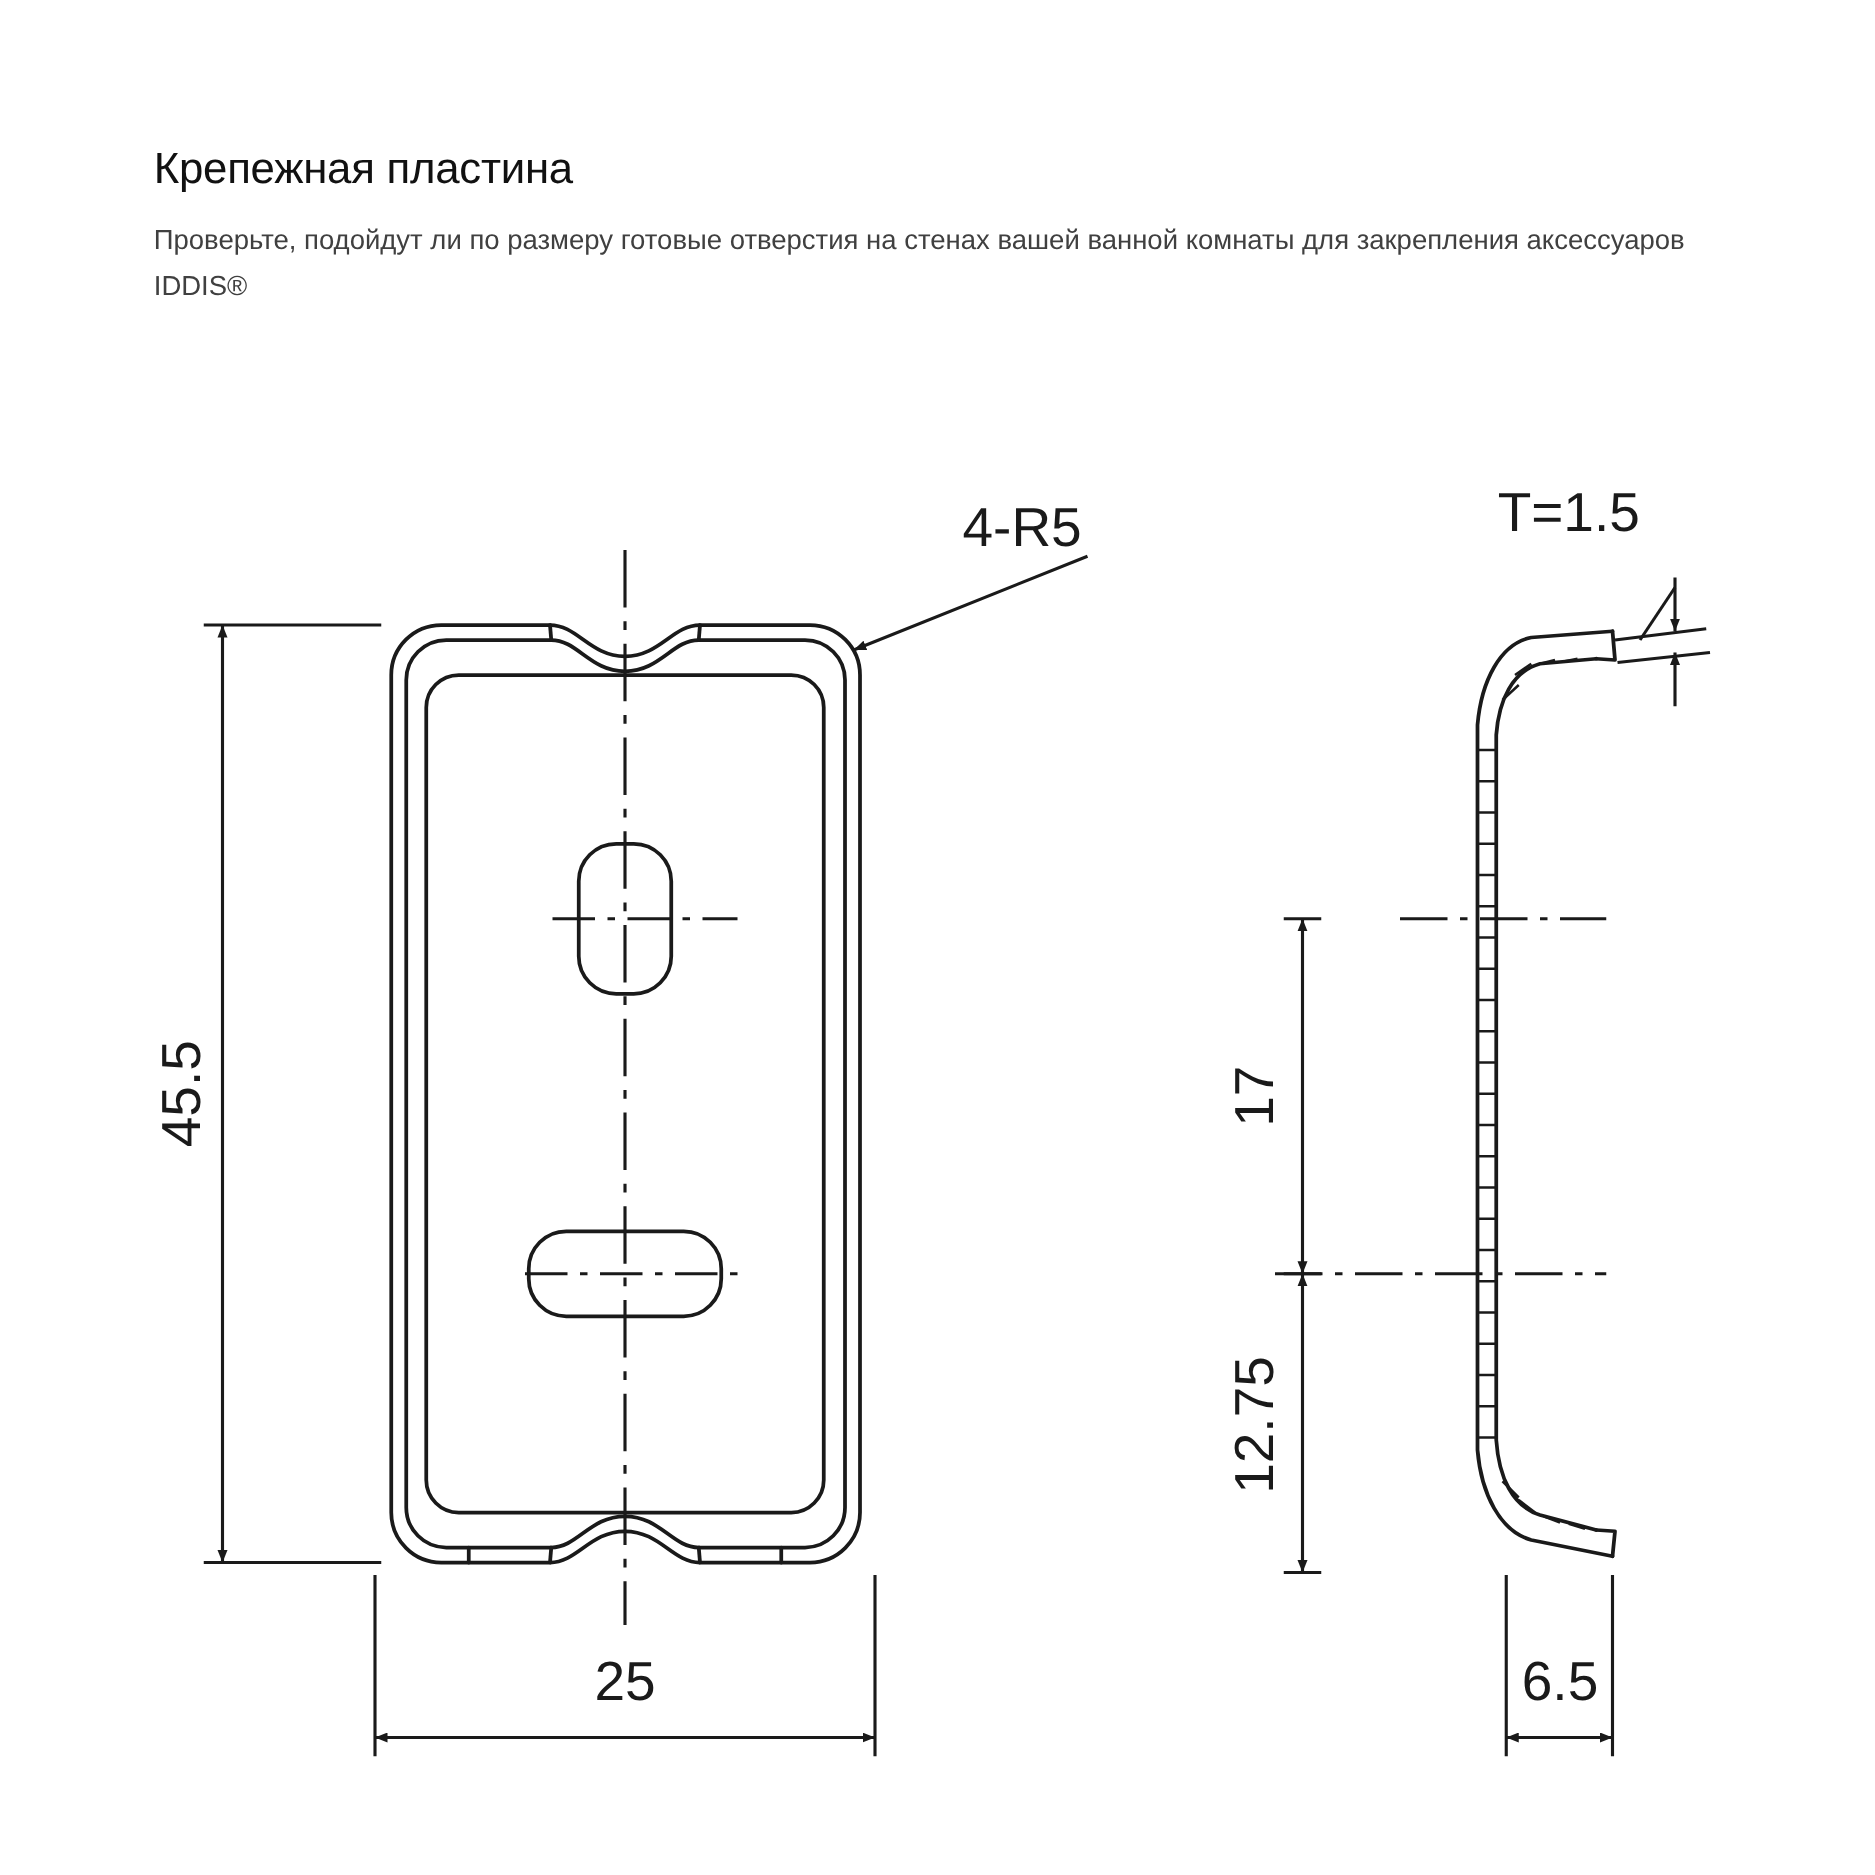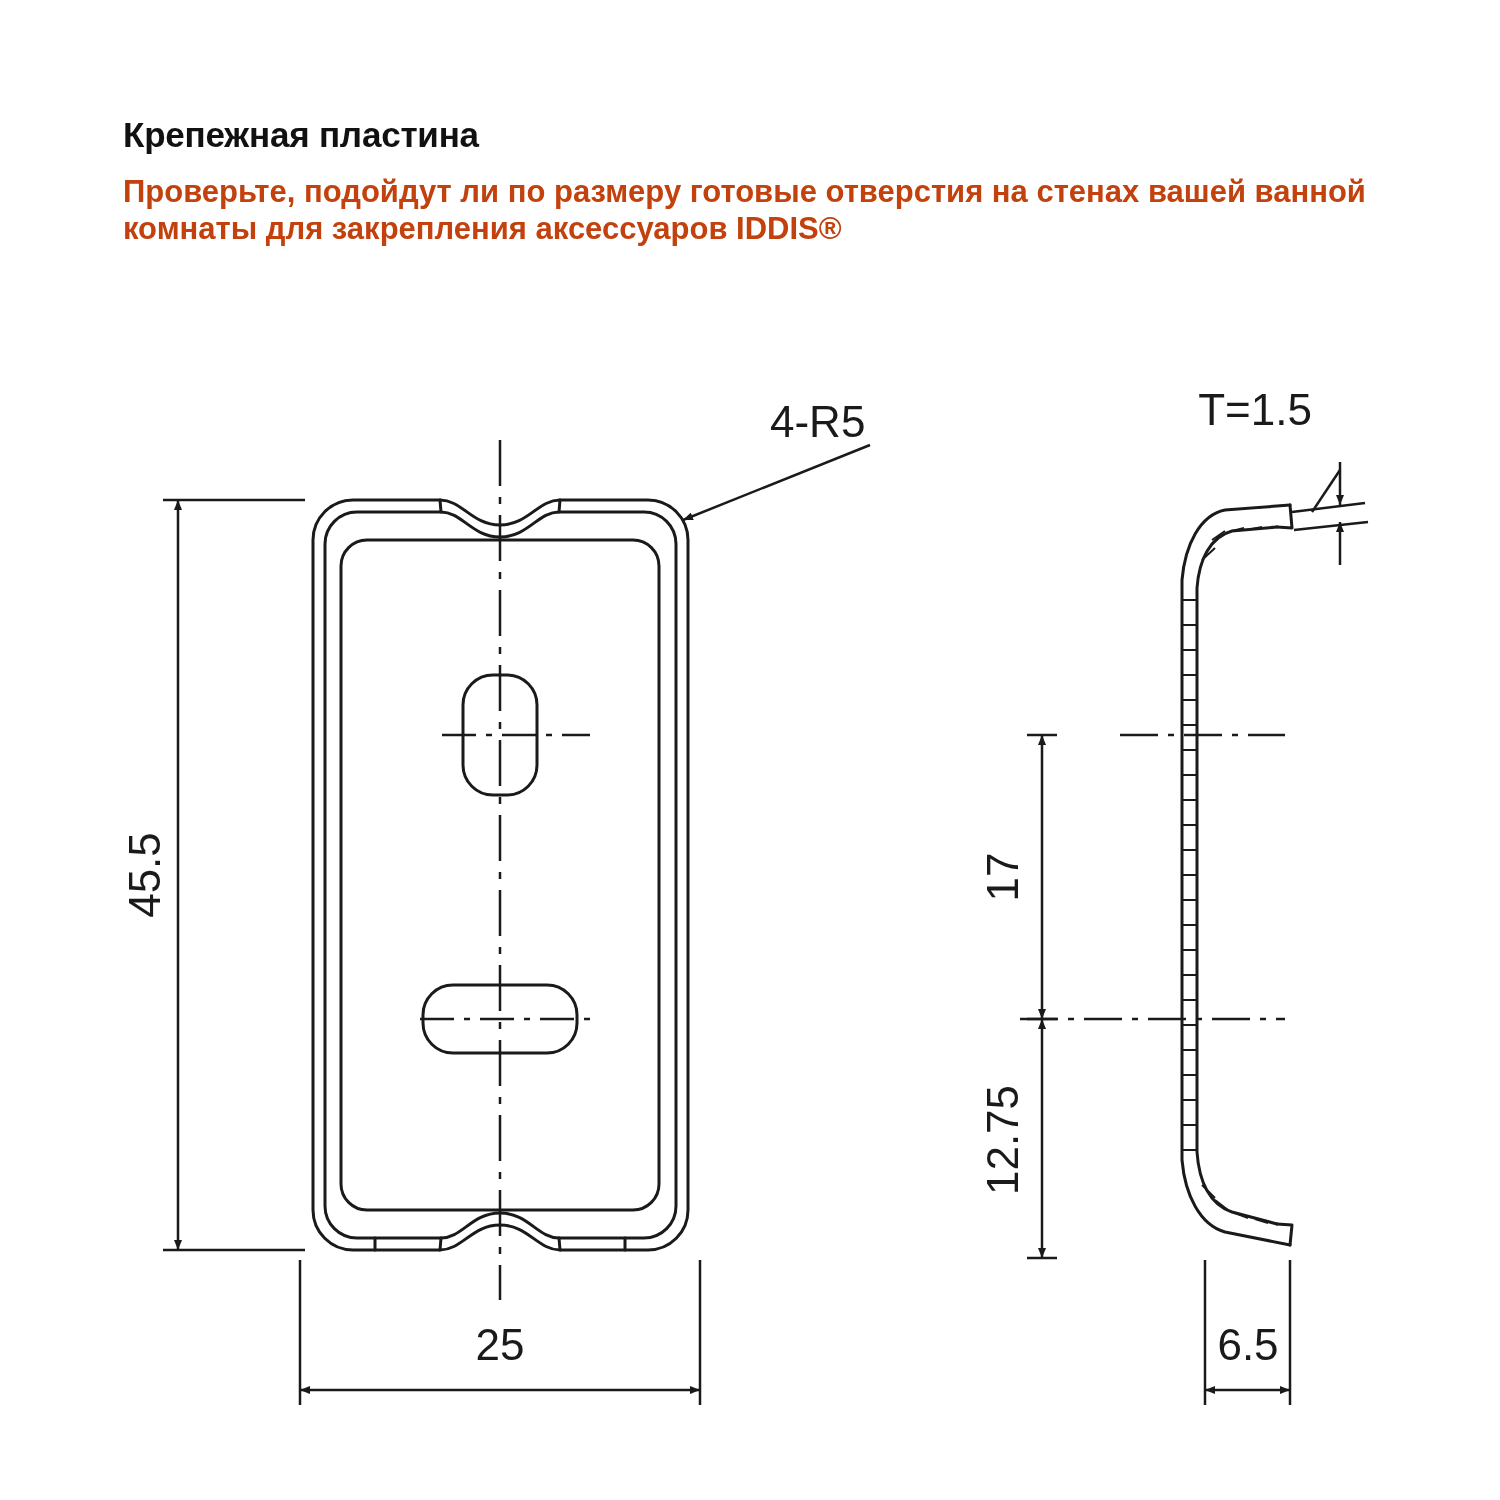--- a/index.html
+++ b/index.html
@@ -16,31 +16,31 @@
     overflow: hidden;
   }
   .header {
     position: absolute;
     left: 123px;
     top: 115px;
     width: 1270px;
   }
   .title {
     font-size: 35px;
-    font-weight: bold;
+    font-weight: normal;
     letter-spacing: -0.2px;
     margin: 0 0 18px 0;
     color: #111111;
   }
   .subtitle {
-    font-size: 31px;
+    font-size: 22px;
     line-height: 37px;
     margin: 0;
-    color: #c2410c;
-    font-weight: bold;
+    color: #404040;
+    font-weight: normal;
     max-width: 1255px;
   }
   .drawing {
     position: absolute;
     left: 0;
     top: 0;
     width: 1500px;
     height: 1500px;
   }
   svg { display: block; }

